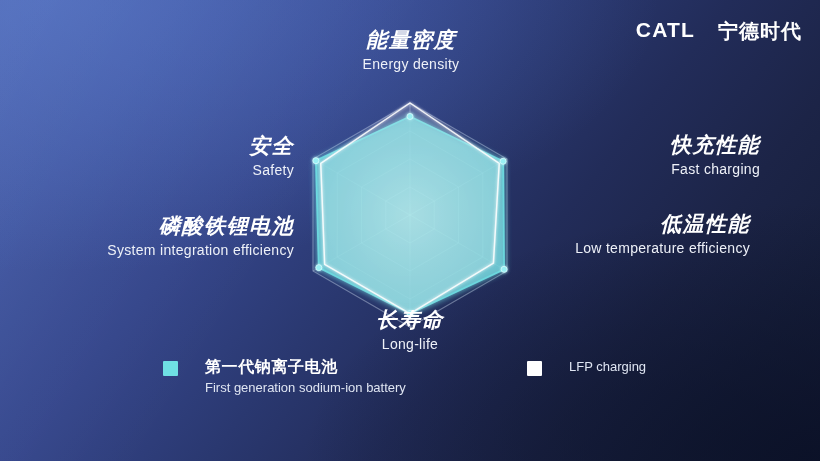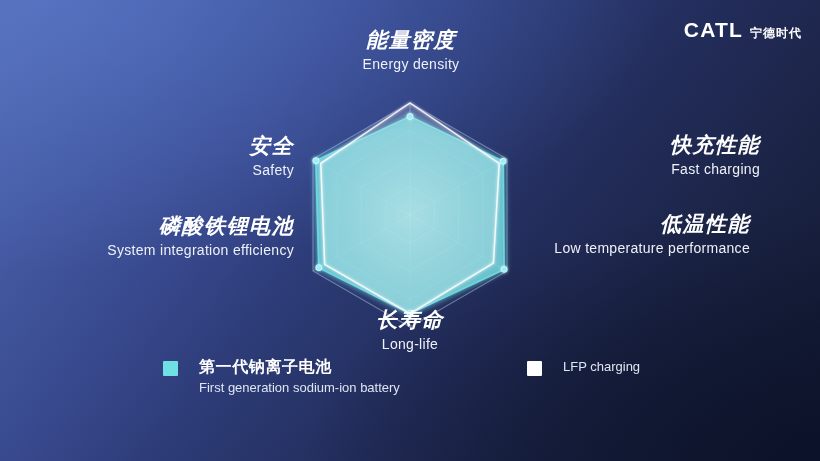--- a/index.html
+++ b/index.html
@@ -28,33 +28,33 @@
     background: linear-gradient(122deg, rgba(255,255,255,0.045) 0%, rgba(255,255,255,0.0) 40%);
     pointer-events: none;
   }
 
   
   #logo {
     position: absolute;
     top: 18px;
     right: 18px;
     display: flex;
-    align-items: flex-end;
-    gap: 7px;
+    align-items: flex-start;
+    gap: 23px;
     color: #ffffff;
     user-select: none;
   }
   #logo .latin {
     font-size: 21px;
     font-weight: bold;
     letter-spacing: 1.2px;
     font-family: "Liberation Sans", sans-serif;
   }
   #logo .han {
-    font-size: 12px;
+    font-size: 20px;
     font-weight: bold;
     letter-spacing: 1px;
     font-family: Liberation Mono, monospace;
   }
 
   
   #chart-wrap {
     position: absolute;
     left: 0;
     top: 0;
@@ -107,21 +107,21 @@
     position: absolute;
     left: 0;
     top: 357px;
     width: 820px;
     height: 50px;
   }
   .legend-item {
     position: absolute;
     display: flex;
     align-items: flex-start;
-    gap: 21px;
+    gap: 27px;
   }
   #legend-sodium { left: 163px; top: 0px; }
   #legend-lfp    { left: 527px; top: 0px; }
   .swatch {
     width: 15px;
     height: 15px;
     margin-top: 4px;
     flex: 0 0 auto;
     border-radius: 1px;
   }
@@ -209,21 +209,21 @@
     <div class="en">Energy density</div>
   </div>
 
   <div class="axis-label al-left" id="lbl-fast">
     <div class="cn">快充性能</div>
     <div class="en">Fast charging</div>
   </div>
 
   <div class="axis-label al-left" id="lbl-lowtemp">
     <div class="cn">低温性能</div>
-    <div class="en">Low temperature performance</div>
+    <div class="en">Low temperature efficiency</div>
   </div>
 
   <div class="axis-label al-center" id="lbl-long">
     <div class="cn">长寿命</div>
     <div class="en">Long-life</div>
   </div>
 
   <div class="axis-label al-right" id="lbl-sysint">
     <div class="cn">磷酸铁锂电池</div>
     <div class="en">System integration efficiency</div>

